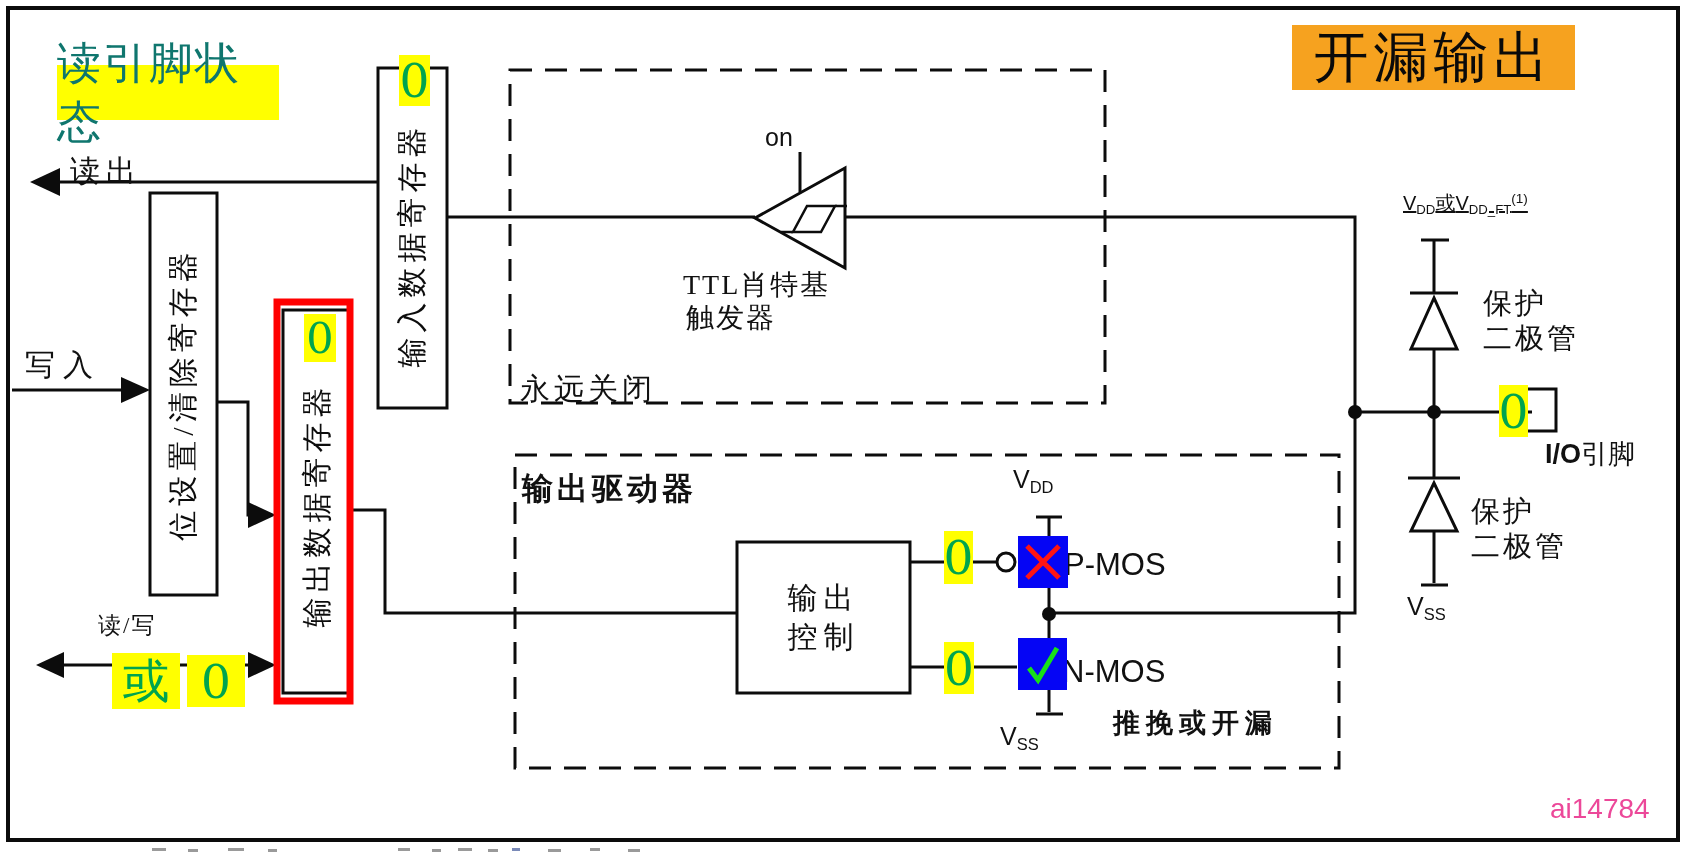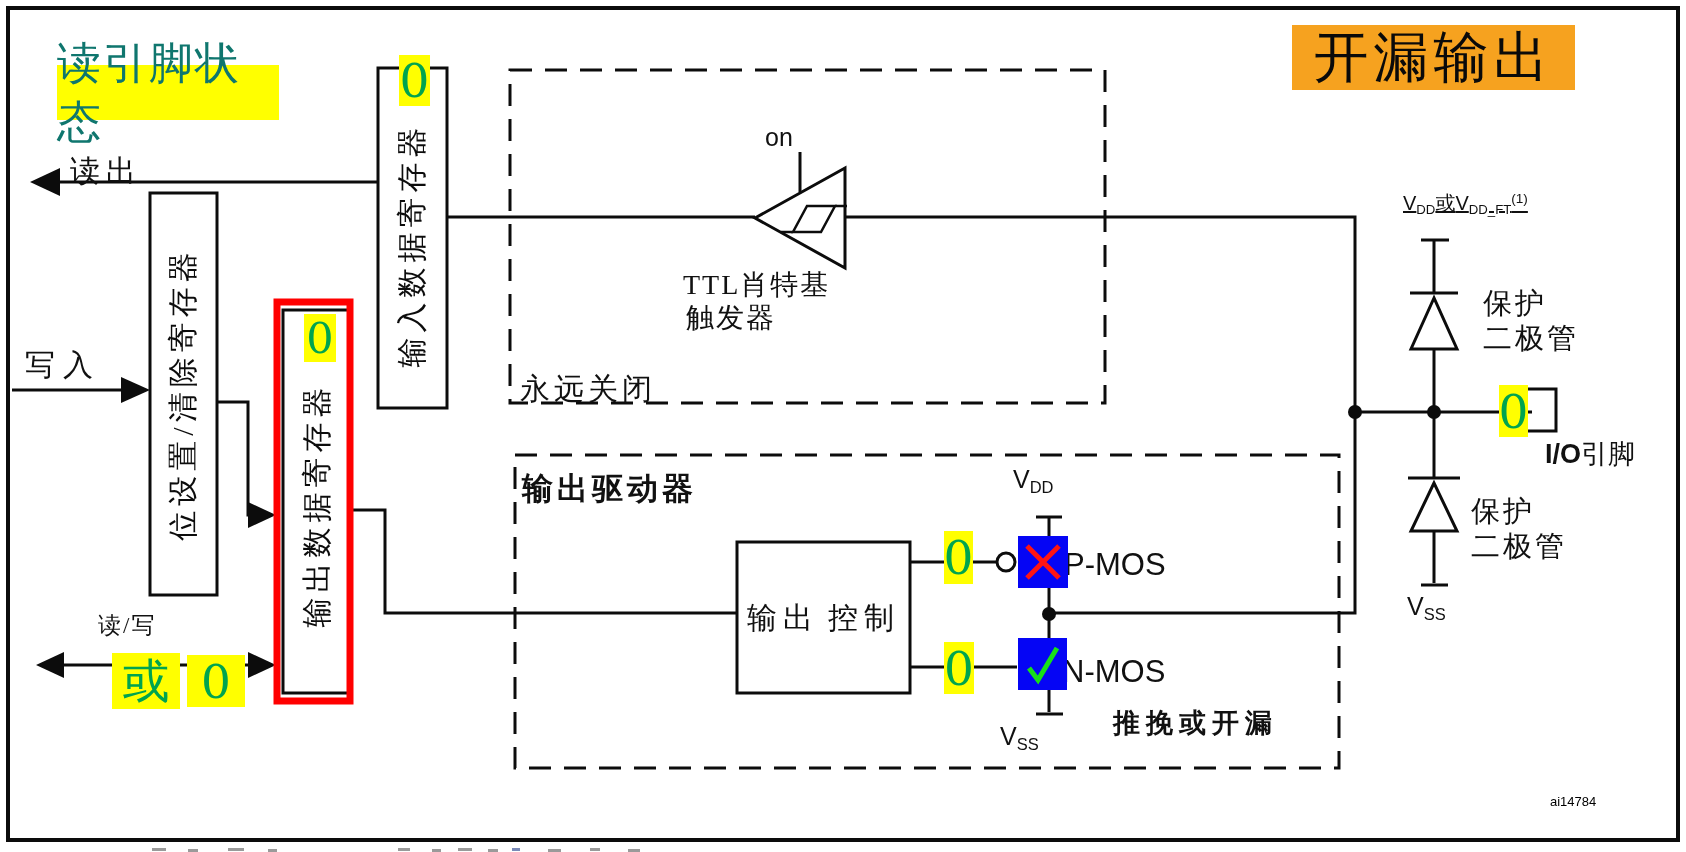--- a/index.html
+++ b/index.html
@@ -106,21 +106,21 @@
   <div class="vlabel" style="left:232px;top:225px;width:360px;height:40px;">输入数据寄存器</div>
   <div class="hl zero" style="left:304px;top:314px;width:32px;height:48px;font-size:43px;">0</div>
   <div class="hl zero" style="left:399px;top:55px;width:31px;height:51px;">0</div>
 
   <div class="txt" style="left:520px;top:374px;font-size:30px;letter-spacing:4px;">永远关闭</div>
   <div class="txt sans" style="left:765px;top:125px;font-size:25px;">on</div>
   <div class="txt" style="left:683px;top:271px;font-size:28px;letter-spacing:2px;">TTL肖特基</div>
   <div class="txt" style="left:686px;top:304px;font-size:28px;letter-spacing:2px;">触发器</div>
 
   <div class="txt" style="left:522px;top:473px;font-size:31px;letter-spacing:4px;font-weight:bold;">输出驱动器</div>
-  <div class="txt" style="left:737px;top:542px;width:173px;height:151px;display:flex;flex-direction:row;
+  <div class="txt" style="left:737px;top:542px;width:173px;height:151px;display:flex;flex-direction:column;
        align-items:center;justify-content:center;gap:9px;font-size:30px;letter-spacing:6px;">
     <span>输出</span>
     <span>控制</span>
   </div>
 
   <div class="hl zero" style="left:944px;top:531px;width:29px;height:53px;">0</div>
   <div class="hl zero" style="left:944px;top:642px;width:30px;height:52px;">0</div>
 
   <div class="txt sans" style="left:1013px;top:467px;font-size:25px;">
     <span>V</span><span class="sub">DD</span>
@@ -160,21 +160,21 @@
 
   <div class="txt prot" style="left:1471px;top:494px;">
     <div>保护</div>
     <div>二极管</div>
   </div>
 
   <div class="txt sans" style="left:1407px;top:594px;font-size:25px;">
     <span>V</span><span class="sub">SS</span>
   </div>
 
-  <div class="txt sans" style="left:1550px;top:795px;font-size:13px;color:#000000;">ai14784</div>
+  <div class="txt sans" style="left:1550px;top:795px;font-size:28px;color:#ec4899;">ai14784</div>
 
   <div>
     <div class="frag" style="left:152px;top:848px;width:14px;"></div>
     <div class="frag" style="left:188px;top:849px;width:10px;"></div>
     <div class="frag" style="left:228px;top:848px;width:16px;"></div>
     <div class="frag" style="left:268px;top:849px;width:9px;"></div>
     <div class="frag" style="left:398px;top:848px;width:12px;"></div>
     <div class="frag" style="left:432px;top:849px;width:9px;"></div>
     <div class="frag" style="left:458px;top:848px;width:14px;"></div>
     <div class="frag" style="left:488px;top:849px;width:10px;"></div>

